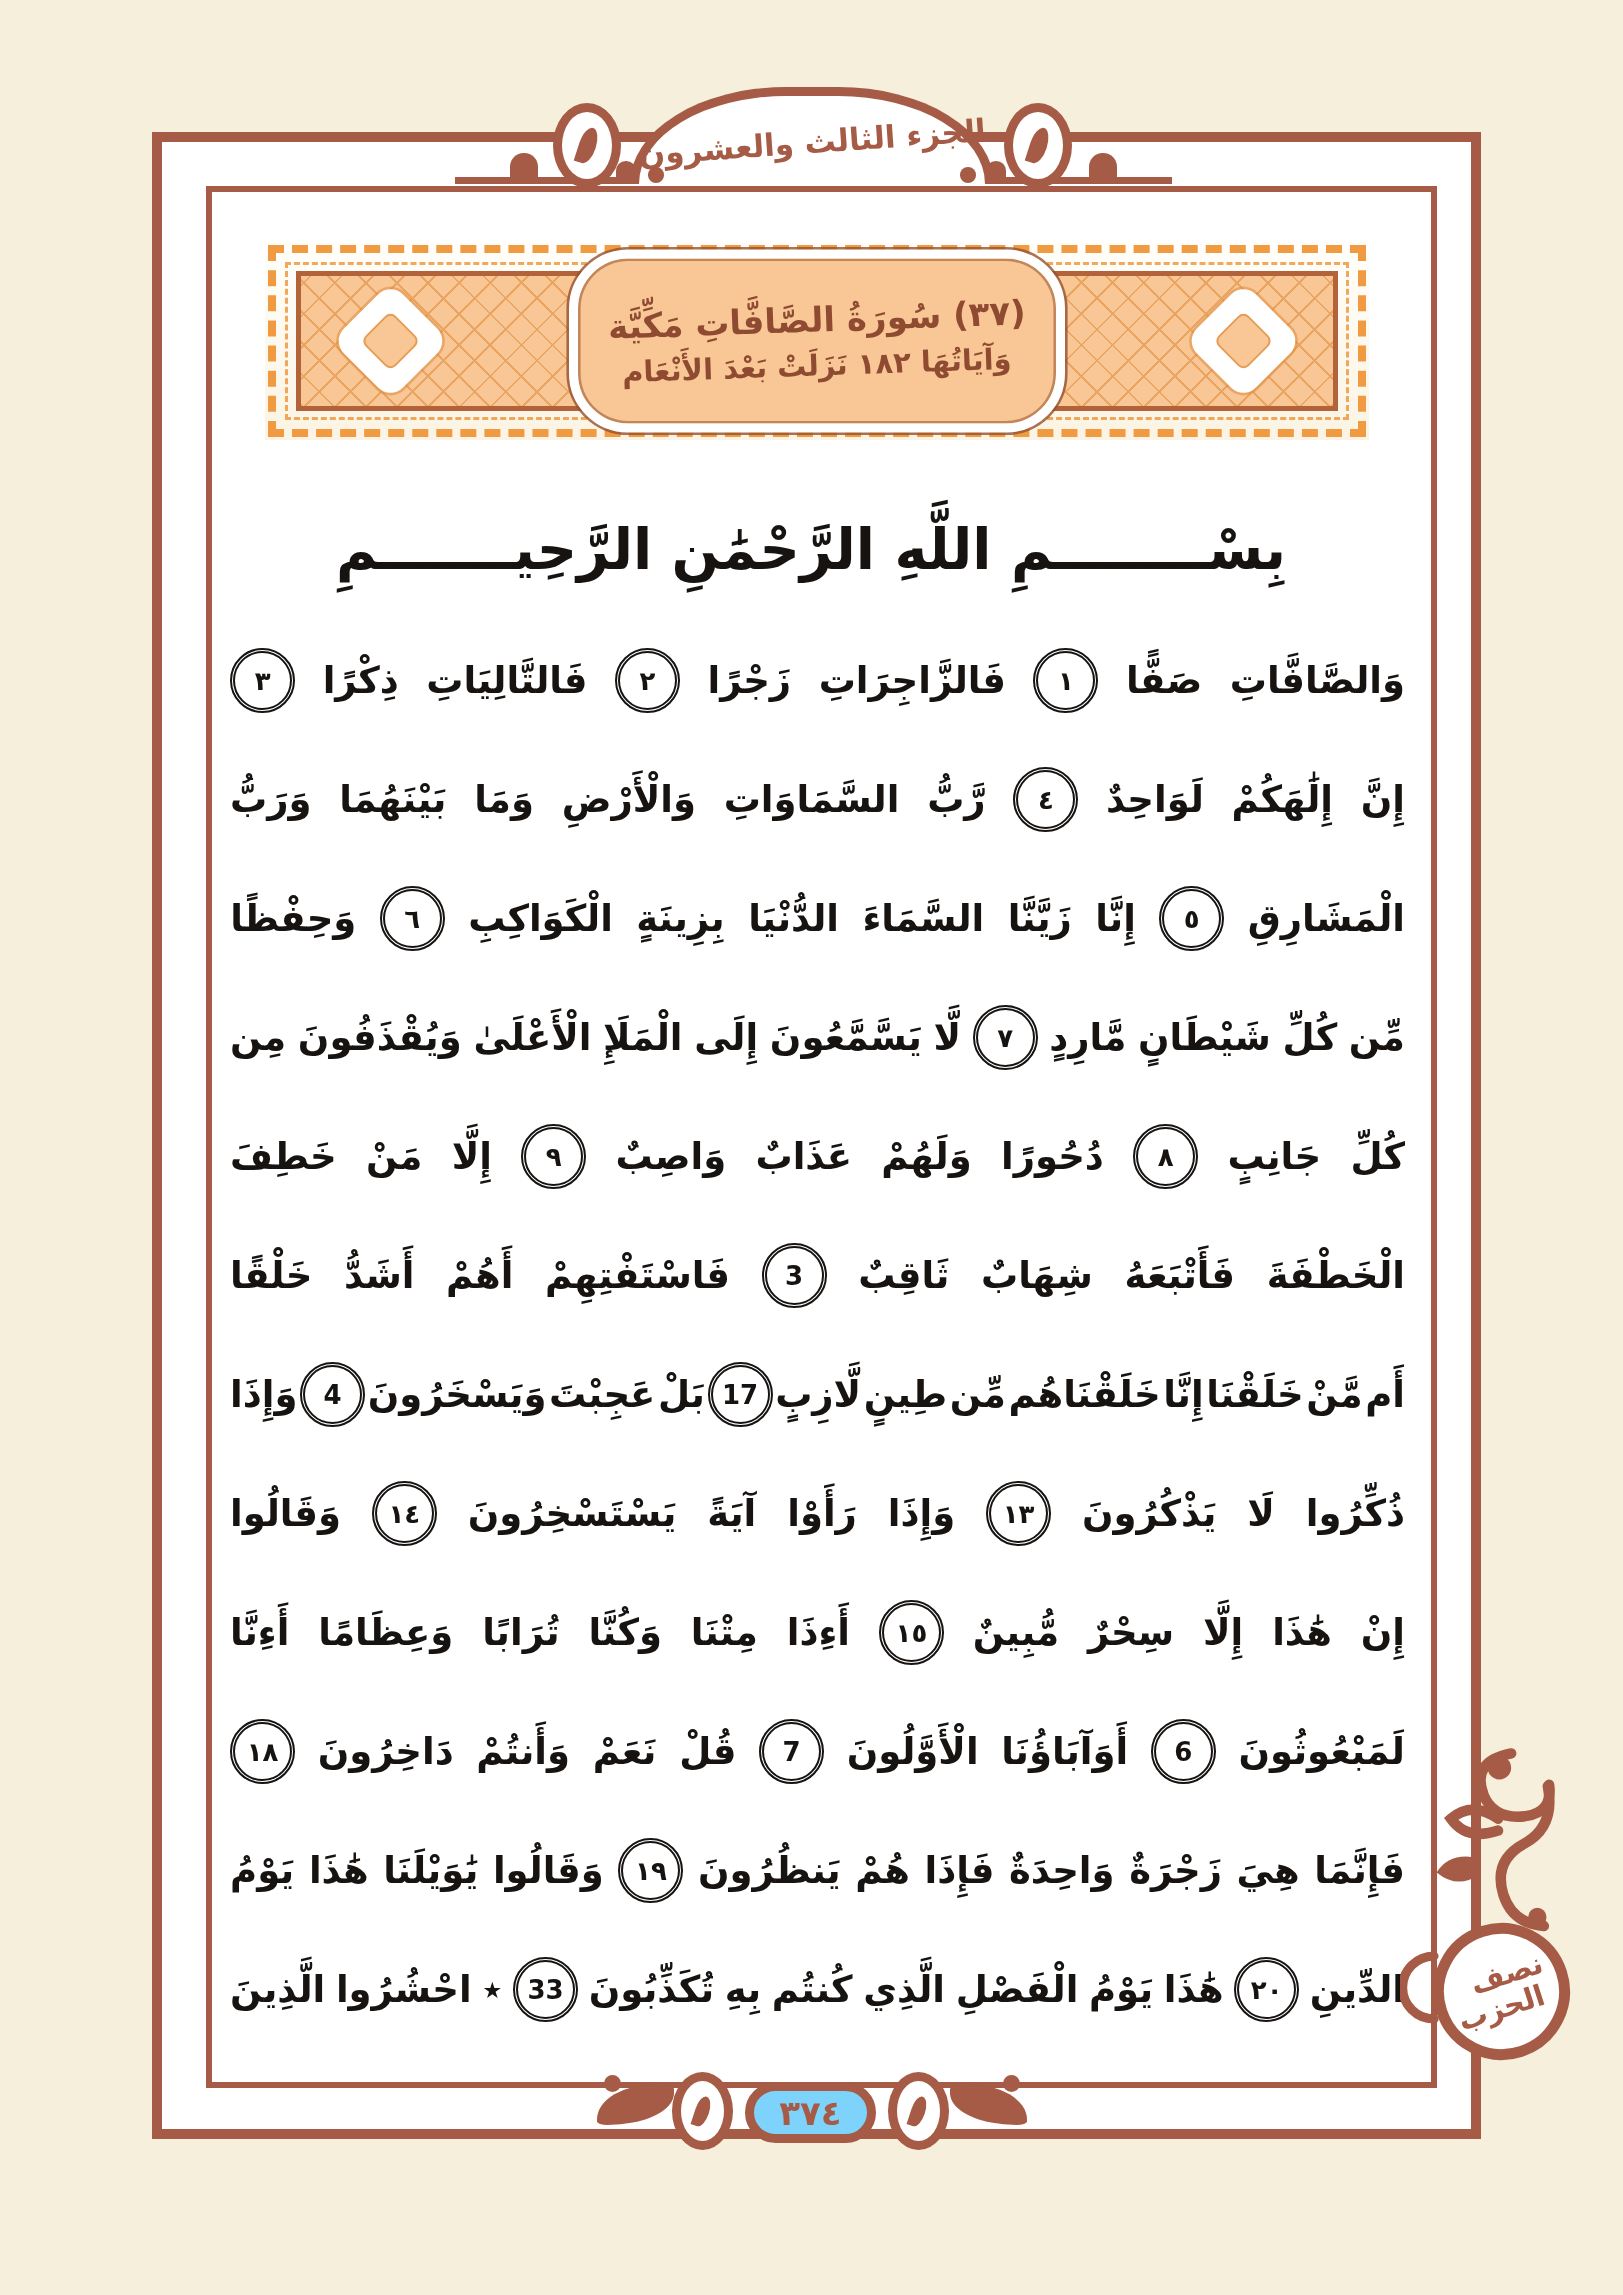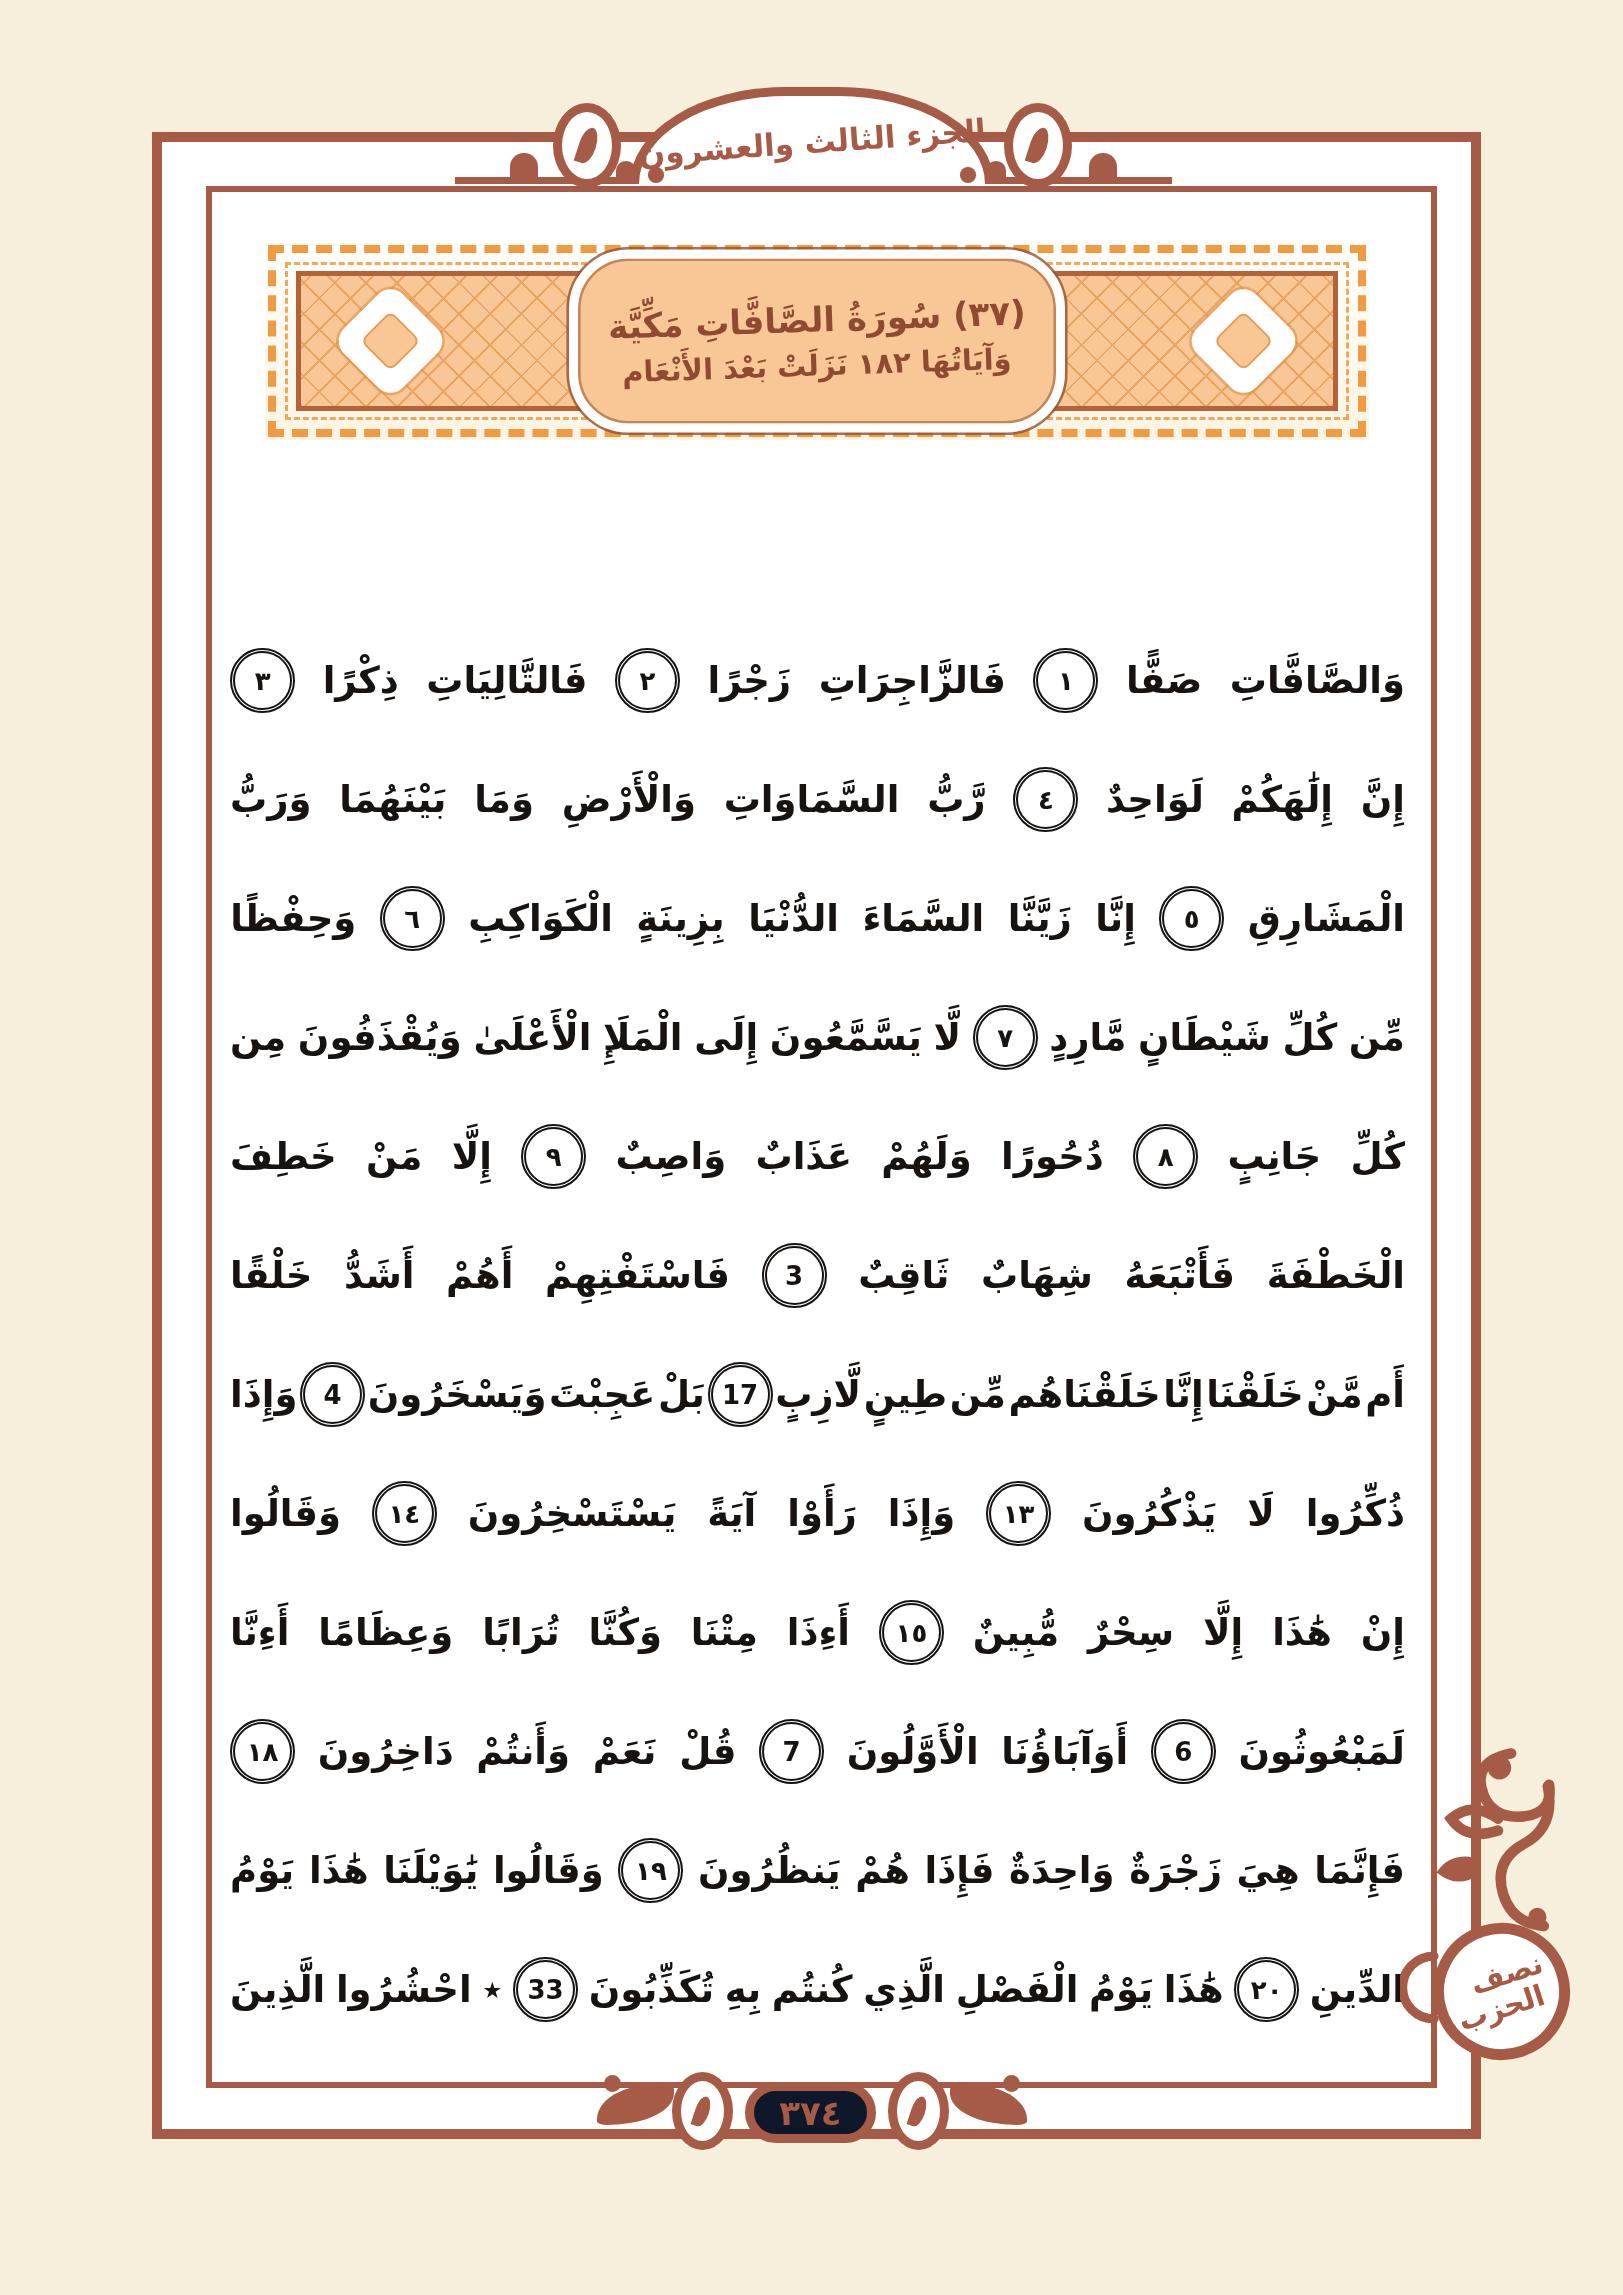--- a/index.html
+++ b/index.html
@@ -114,21 +114,21 @@
   }
   .vnum{
     flex:0 0 auto; width:55px; height:55px; border:5.2px double var(--ink);
     border-radius:50%; box-sizing:content-box;
     display:flex; align-items:center; justify-content:center;
     font-size:26px; font-weight:700; background:#fff;
   }
   
   .page-pill{
     position:absolute; left:745px; top:2082px; width:113px; height:43px;
-    background:#0f172a; border:9.2px solid var(--frame-brown); border-radius:39px;
+    background:#7dd3fc; border:9.2px solid var(--frame-brown); border-radius:39px;
     display:flex; align-items:center; justify-content:center;
     font-size:34px; font-weight:700; color:var(--frame-brown); z-index:6;
   }
   .b-oval{
     position:absolute; top:2072px; width:43px; height:60px; background:#fff;
     border:9.2px solid var(--frame-brown); border-radius:50%; z-index:6;
     display:flex; align-items:center; justify-content:center;
   }
   .b-oval.l{left:672px;} .b-oval.r{left:888px;}
   .b-oval .oval-drop{width:14.4px;height:31px;}
@@ -180,20 +180,21 @@
     <div class="panel">
       <div class="motif l"></div>
       <div class="motif r"></div>
     </div>
     <div class="cartouche">
       <div class="surah-line1">(٣٧) سُورَةُ الصَّافَّاتِ مَكِّيَّة</div>
       <div class="surah-line2">وَآيَاتُهَا ١٨٢ نَزَلَتْ بَعْدَ الأَنْعَام</div>
     </div>
   </div>
 
+  <div class="bismillah">بِسْــــــــمِ اللَّهِ الرَّحْمَٰنِ الرَّحِيـــــــمِ</div>
 
   <div class="quran" id="quran">
       <div class="qline">
         <span class="word">وَالصَّافَّاتِ</span>
         <span class="word">صَفًّا</span>
         <span class="vnum">١</span>
         <span class="word">فَالزَّاجِرَاتِ</span>
         <span class="word">زَجْرًا</span>
         <span class="vnum">٢</span>
         <span class="word">فَالتَّالِيَاتِ</span>

